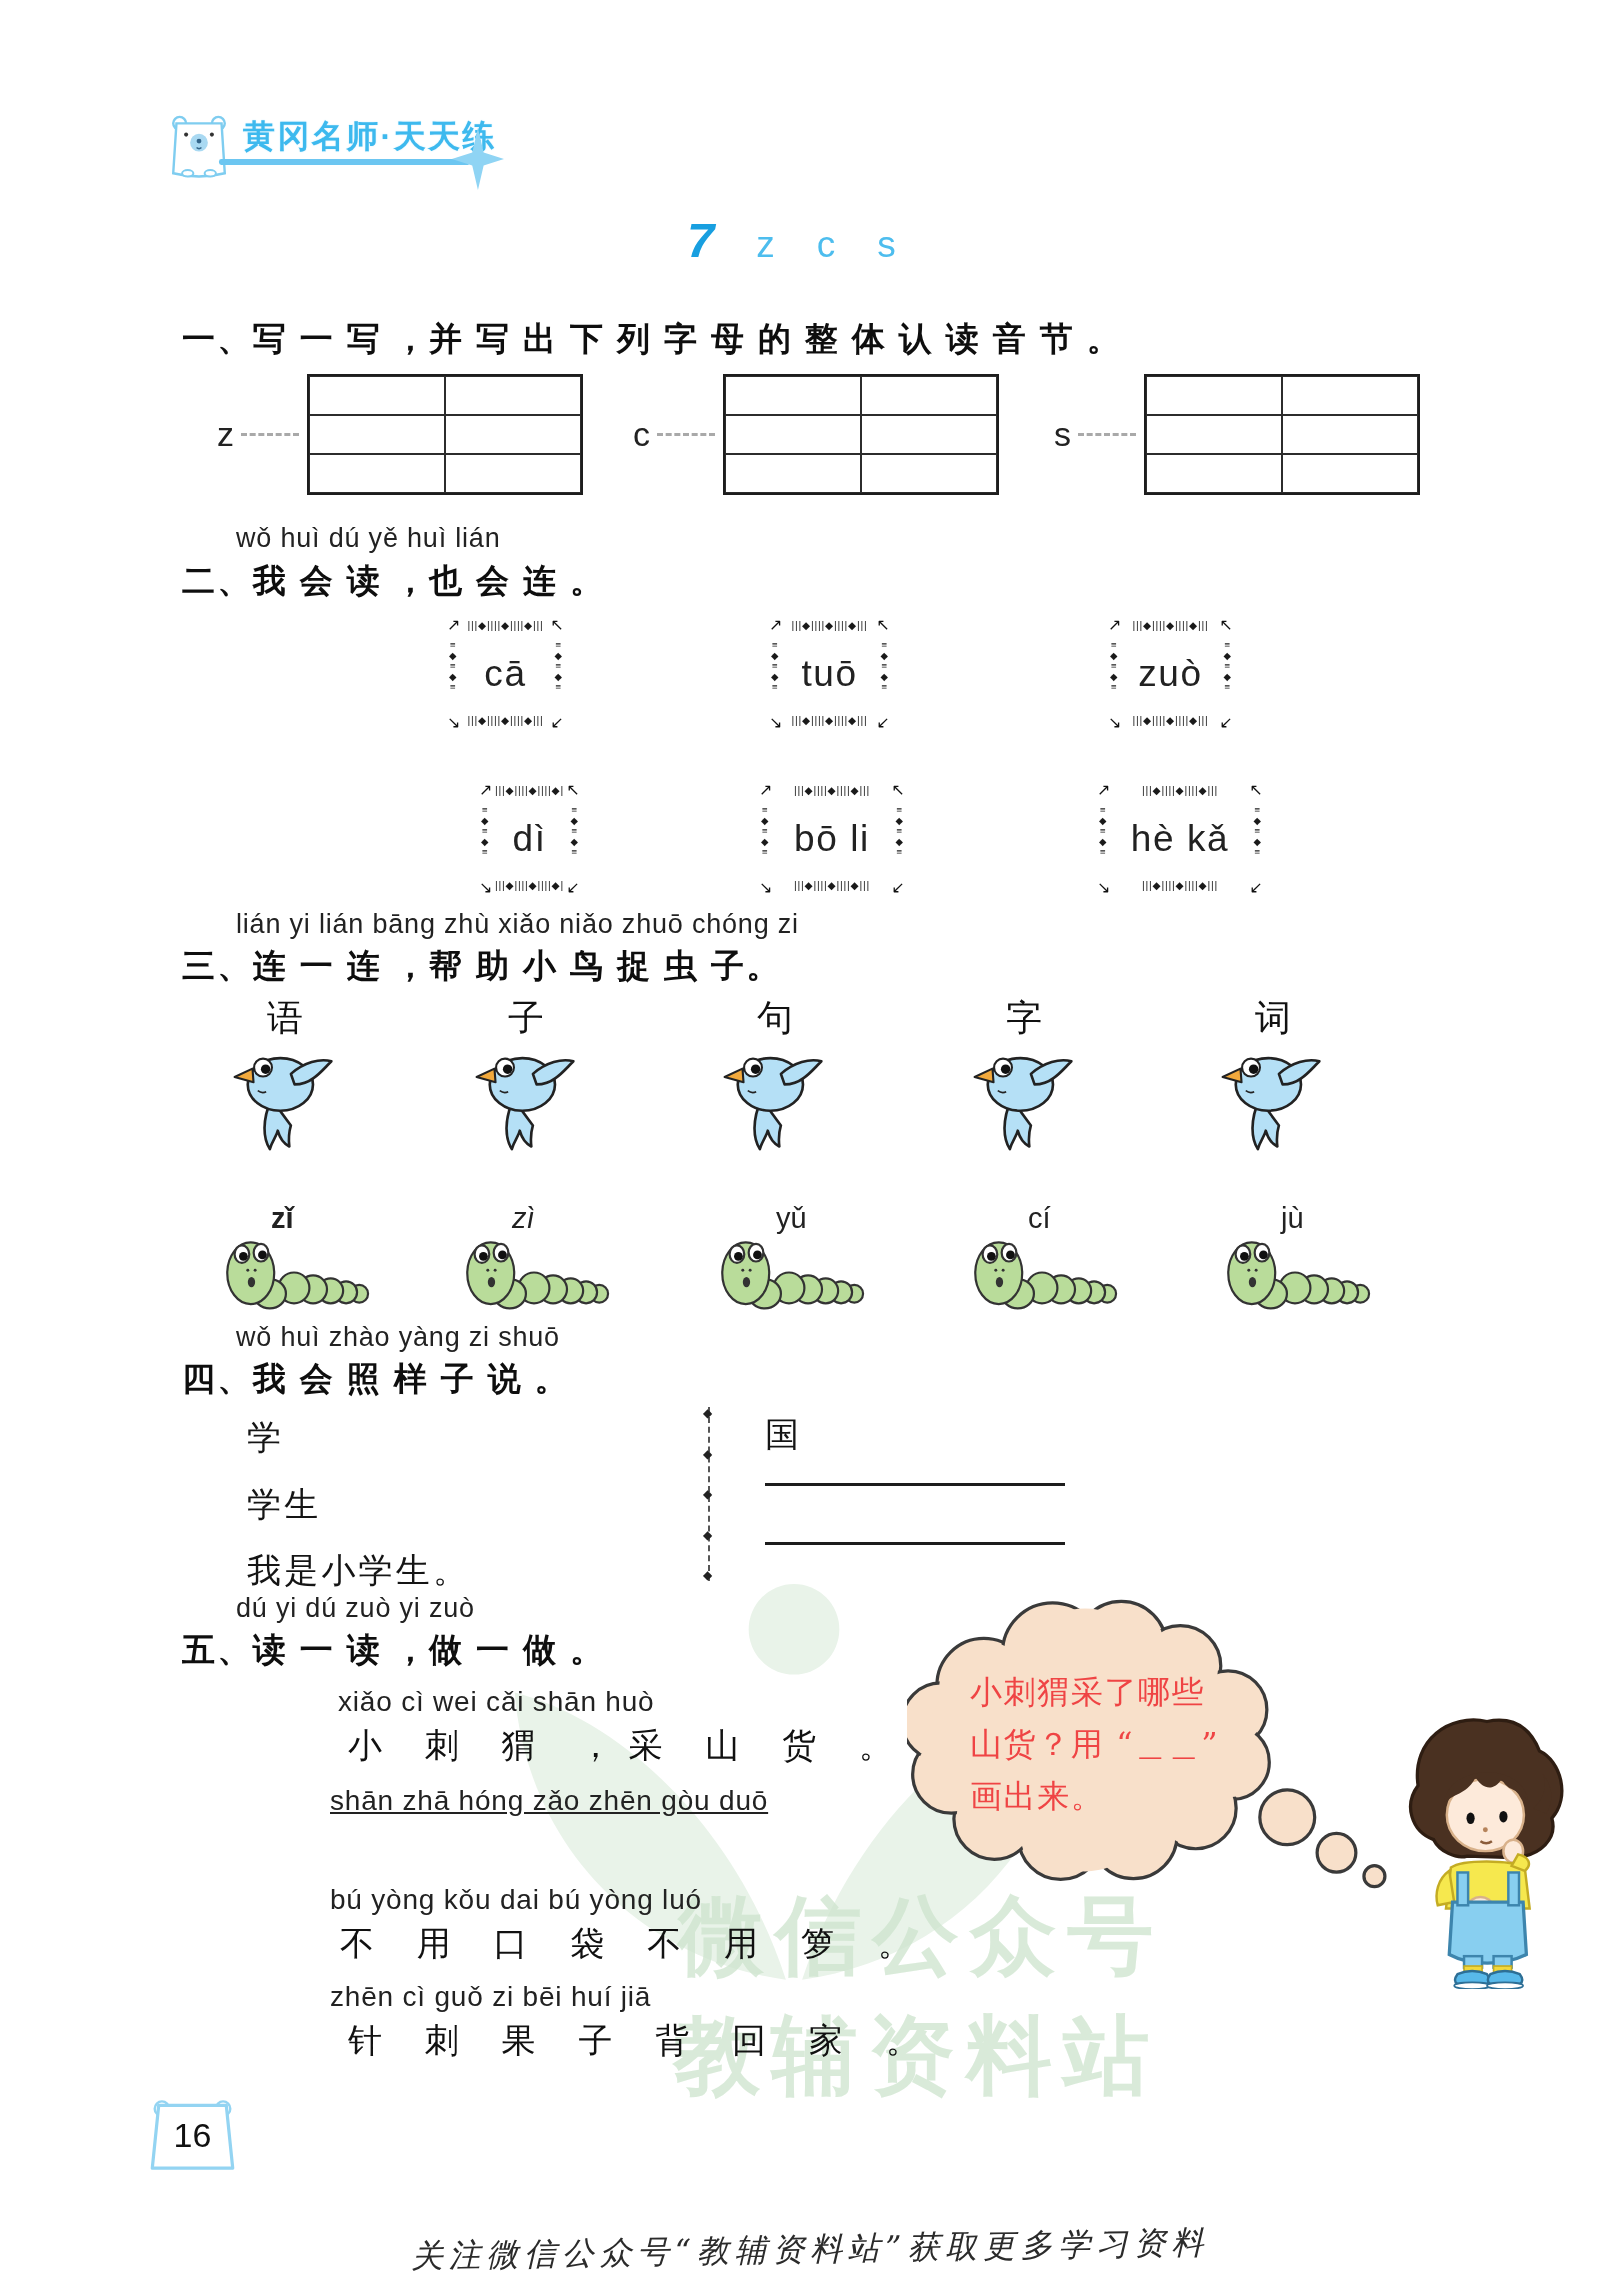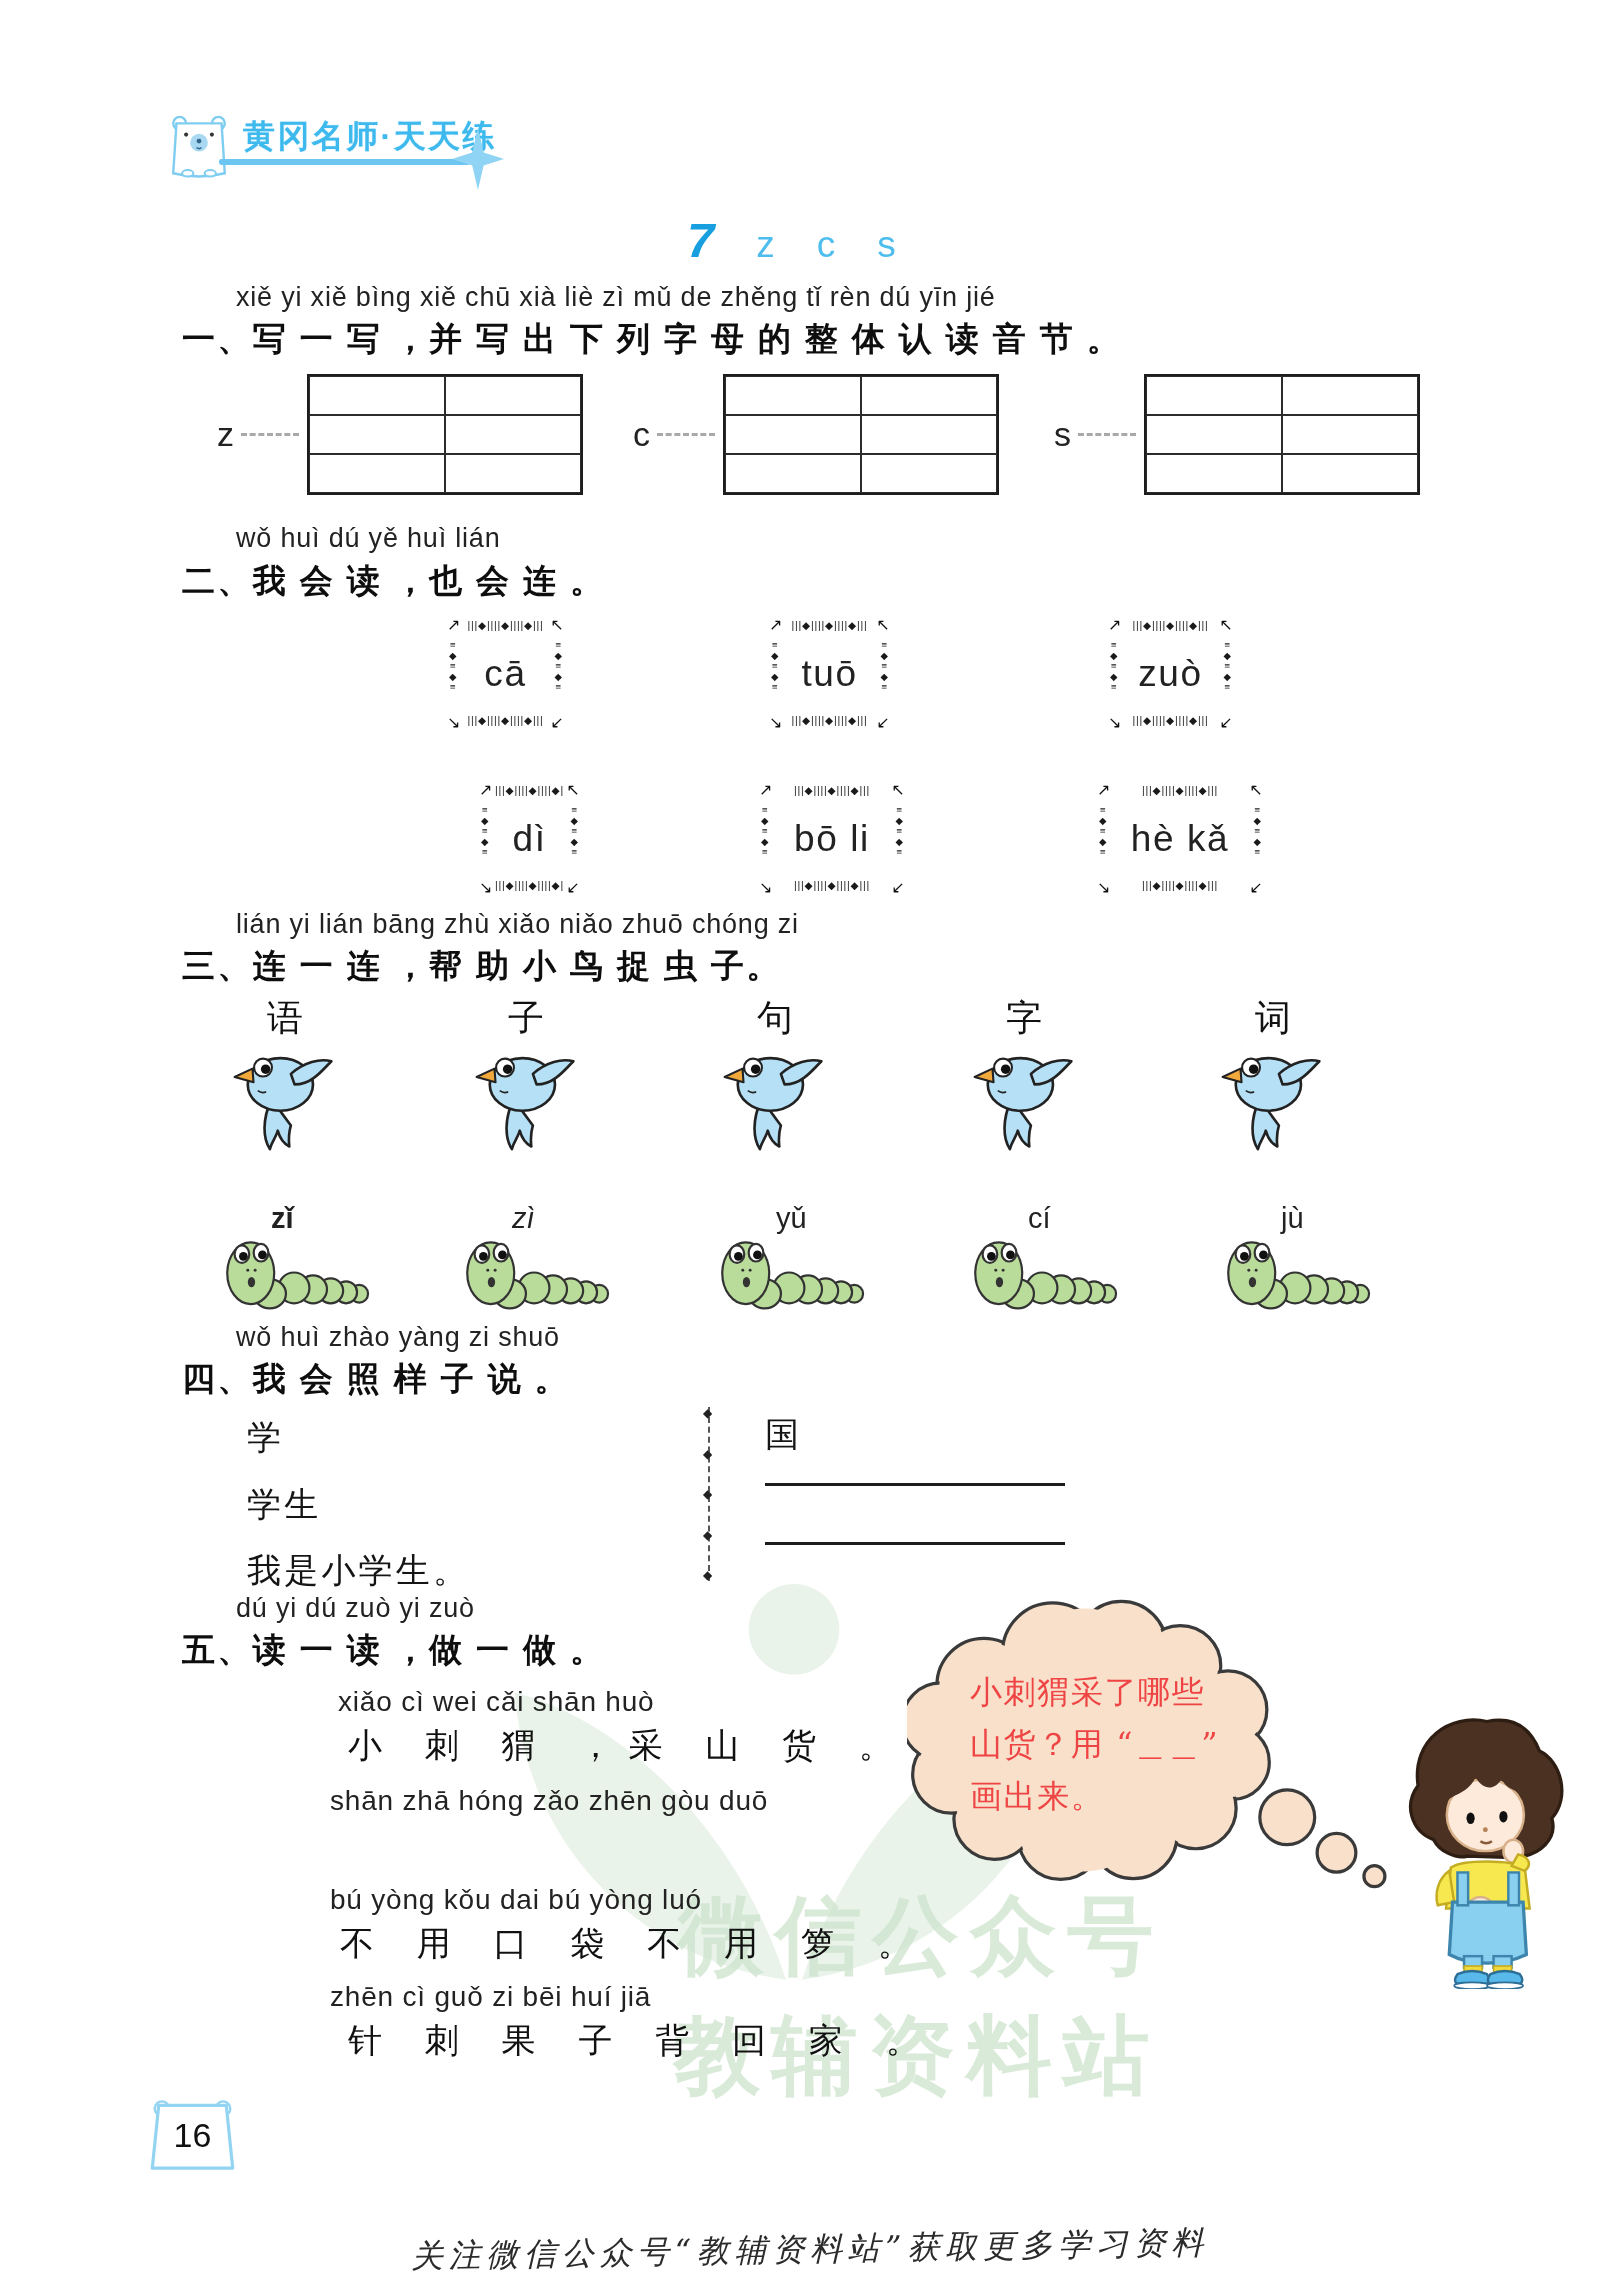--- a/index.html
+++ b/index.html
@@ -105,21 +105,20 @@
     <polygon points="38,0 45,30 70,38 45,46 38,76 31,46 6,38 31,30" fill="#8fd4f4"></polygon>
   </svg>
 
   <div class="abs" style="left:687px;top:212px;display:flex;align-items:baseline;gap:42px;">
     <span class="title-num">7</span>
     <span class="title-letter">z</span>
     <span class="title-letter">c</span>
     <span class="title-letter">s</span>
   </div>
 
-  <div class="abs pinyin-line" style="left:236px;top:282px;">xiě yi xiě    bìng xiě chū xià liè  zì  mǔ de zhěng  tǐ  rèn dú yīn jié</div>
   <div class="abs heading" style="left:182px;top:317px;">一、写 一 写 ，并 写 出 下 列 字 母 的 整 体 认 读 音 节 。</div>
 
   <div class="abs grid-group" style="left:217px;top:374px;">
     <span class="grid-label">z</span>
     <span class="grid-dash"></span>
     <div class="wgrid">
       <div class="cell"></div>
         <div class="cell"></div>
       <div class="cell"></div>
         <div class="cell"></div>
@@ -451,21 +450,21 @@
 
   <div class="abs example-text kai" style="left:765px;top:1412px;">国</div>
   <div class="abs blank-line" style="left:765px;top:1483px;width:300px;"></div>
   <div class="abs blank-line" style="left:765px;top:1542px;width:300px;"></div>
 
   <div class="abs pinyin-line" style="left:236px;top:1593px;">dú yi dú    zuò yi zuò</div>
   <div class="abs heading" style="left:182px;top:1628px;">五、读 一 读 ，做 一 做 。</div>
 
   <div class="abs poem-pinyin" style="left:338px;top:1686px;">xiǎo cì wei    cǎi shān huò</div>
   <div class="abs poem-hanzi kai" style="left:348px;top:1723px;">小 刺 猬 ，采 山 货 。</div>
-  <div class="abs poem-pinyin" style="left:330px;top:1785px;">shān zhā hóng zǎo zhēn gòu duō</div>
+  <div class="abs poem-pinyin" style="left:330px;top:1785px;text-decoration:underline;">shān zhā hóng zǎo zhēn gòu duō</div>
   <div class="abs poem-pinyin" style="left:330px;top:1884px;">bú yòng kǒu dai bú yòng luó</div>
   <div class="abs poem-hanzi kai" style="left:340px;top:1921px;">不 用 口 袋 不 用 箩 。</div>
   <div class="abs poem-pinyin" style="left:330px;top:1981px;">zhēn cì guǒ  zi bēi huí jiā</div>
   <div class="abs poem-hanzi kai" style="left:348px;top:2018px;">针 刺 果 子 背 回 家 。</div>
 
   <svg class="abs" style="left:907px;top:1588px;" width="372" height="308" viewBox="0 0 460 380">
     <g stroke="#3a3a3a" stroke-width="4" fill="#f8e0ca">
       <circle cx="95" cy="120" r="58"></circle>
         <circle cx="180" cy="80" r="62"></circle>
         <circle cx="265" cy="72" r="56"></circle>

